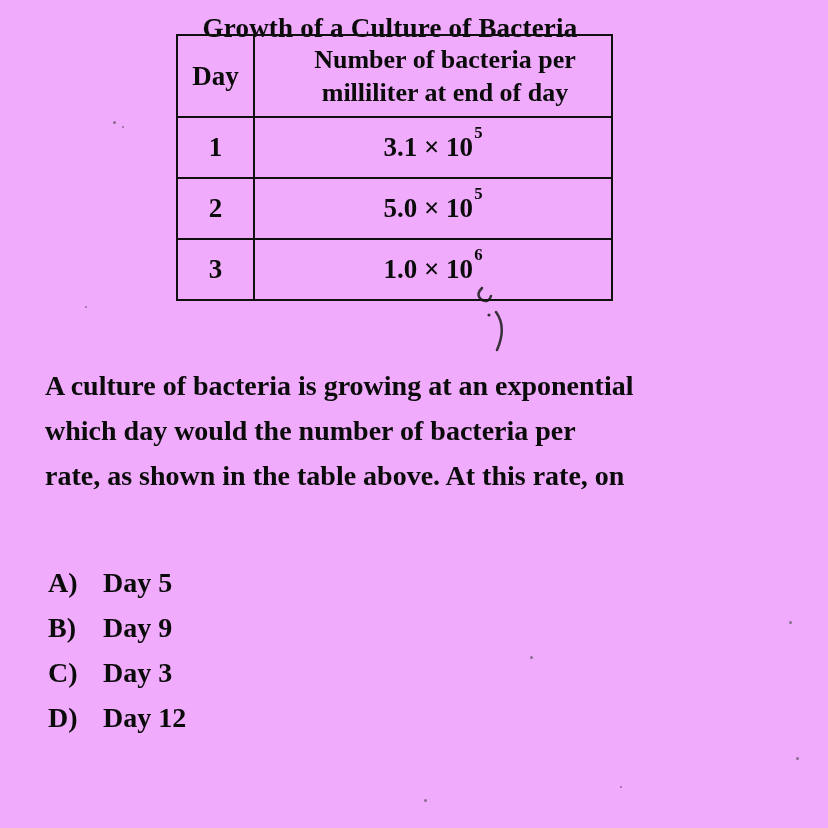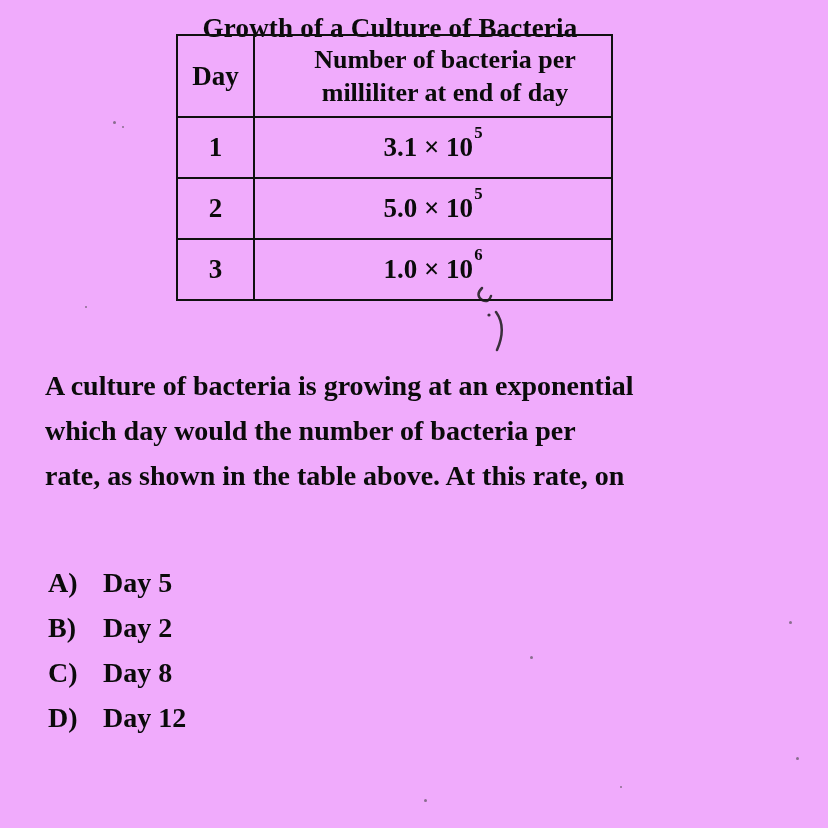--- a/index.html
+++ b/index.html
@@ -128,25 +128,25 @@
     <p class="qline">rate, as shown in the table above. At this rate, on</p>
   </div>
 
   <div class="choices">
     <div class="choice">
       <span class="choice-letter">A)</span>
       <span class="choice-text">Day 5</span>
     </div>
     <div class="choice">
       <span class="choice-letter">B)</span>
-      <span class="choice-text">Day 2</span>
+      <span class="choice-text">Day 9</span>
     </div>
     <div class="choice">
       <span class="choice-letter">C)</span>
-      <span class="choice-text">Day 8</span>
+      <span class="choice-text">Day 3</span>
     </div>
     <div class="choice">
       <span class="choice-letter">D)</span>
       <span class="choice-text">Day 12</span>
     </div>
   </div>
 
   <div class="speck" style="left:113px;top:121px"></div>
   <div class="speck" style="left:122px;top:126px;width:2px;height:2px"></div>
   <div class="speck" style="left:85px;top:306px;width:2px;height:2px"></div>

